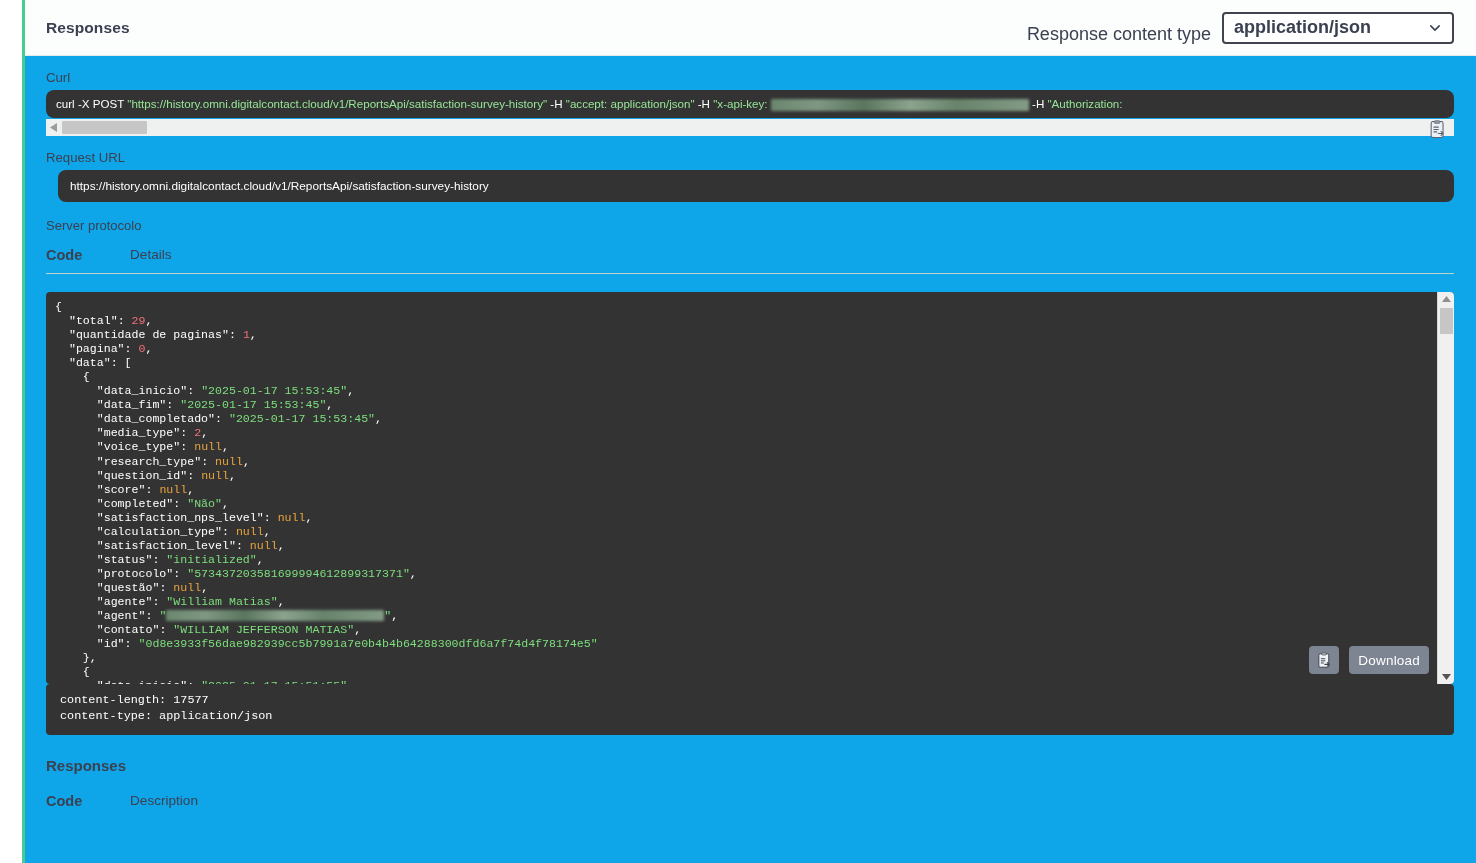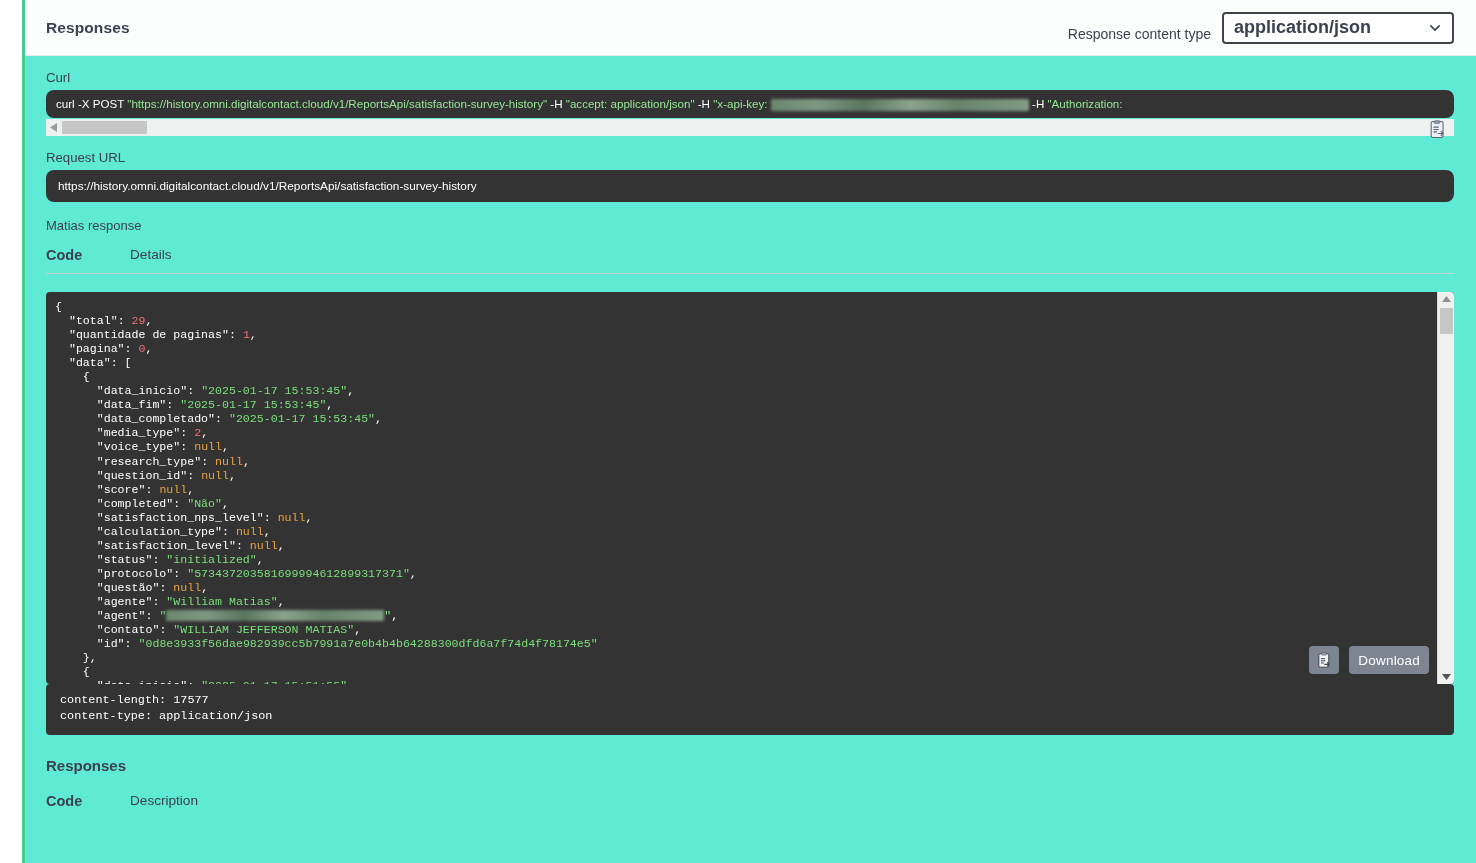--- a/index.html
+++ b/index.html
@@ -46,21 +46,21 @@
     color: #3b4151;
     letter-spacing: .1px;
   }
   .resp-header-right {
     margin-left: auto;
     display: flex;
     align-items: center;
     gap: 11px;
   }
   .ct-label {
-    font-size: 14px;
+    font-size: 18px;
     color: #3b4151;
     margin-top: 13px;
   }
   .ct-select {
     position: relative;
     width: 232px;
     height: 32px;
     border: 2px solid #41444e;
     border-radius: 4px;
     background: #ffffff;
@@ -80,21 +80,21 @@
     transform: translateY(-50%);
     width: 14px;
     height: 14px;
     display: block;
   }
 
   
   .resp-body-area {
     position: relative;
     padding: 0 22px 0 21px;
-    background: #5eead4;
+    background: #0ea5e9;
     height: 807px;
   }
 
   .section-label {
     font-size: 13.2px;
     color: #3b4151;
     padding-top: 14px;
     padding-bottom: 5px;
   }
 
@@ -163,20 +163,21 @@
 
   
   .requrl-block {
     height: 32px;
     line-height: 32px;
     padding: 0 12px;
     font-size: 11.8px;
     color: #ffffff;
     overflow: hidden;
     white-space: nowrap;
+    margin-left: 12px;
   }
 
   
   .sr-label {
     font-size: 13px;
     color: #3b4151;
     padding-top: 16px;
   }
   .table-head {
     display: flex;
@@ -363,21 +364,21 @@
             <rect x="8" y="1" width="7" height="3.2" rx="1" fill="#9aa2ae" stroke="#5a6170" stroke-width="1"></rect>
             <path d="M7.5 9 H13 M7.5 12 H13 M7.5 15 H11" stroke="#5a6170" stroke-width="1.3" stroke-linecap="round"></path>
             <path d="M13 17 H19 M16.5 14.5 L19 17 L16.5 19.5" stroke="#5a6170" stroke-width="1.4" fill="none" stroke-linecap="round" stroke-linejoin="round"></path>
           </svg>
         </button>
       </div>
 
       <div class="section-label">Request URL</div>
       <div class="codeblock requrl-block">https://history.omni.digitalcontact.cloud/v1/ReportsApi/satisfaction-survey-history</div>
 
-      <div class="sr-label">Matias response</div>
+      <div class="sr-label">Server protocolo</div>
 
       <div class="table-head">
         <div class="th-code">Code</div>
         <div class="th-details">Details</div>
       </div>
 
       <div class="table-row">
         <div class="td-details">
 
 

